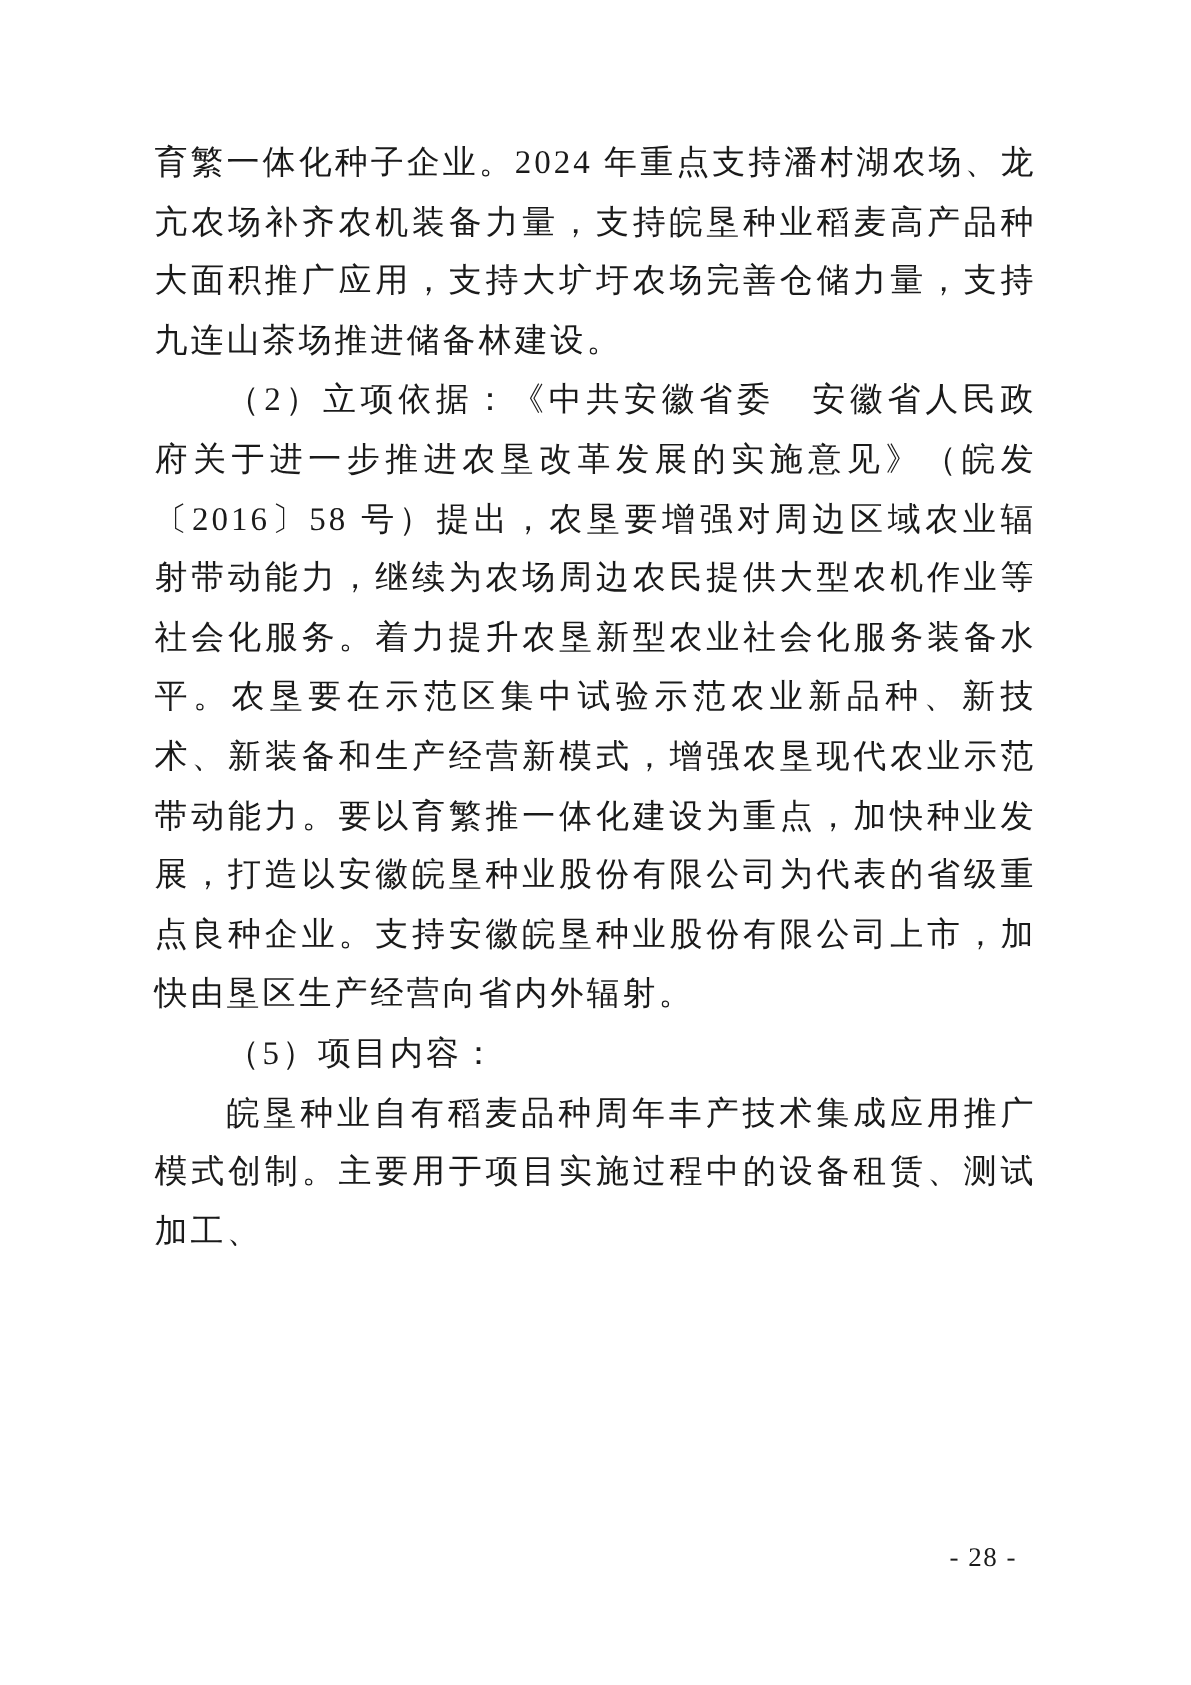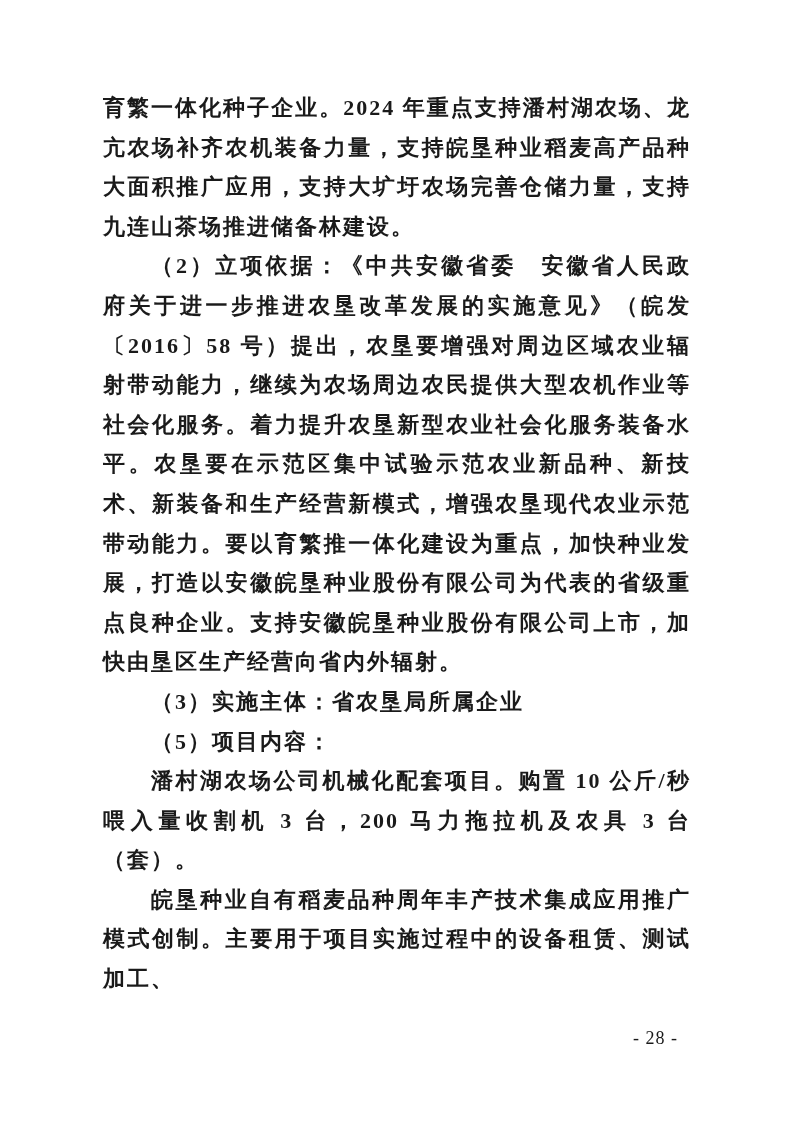--- a/index.html
+++ b/index.html
@@ -21,40 +21,37 @@
       width: 588px;
       font-size: 22px;
       line-height: 39.6px;
       color: #1a1a1a;
       text-align: justify;
       letter-spacing: 2px;
     }
     .doc-text p {
       margin: 0;
       padding: 0;
-      font-weight: bold;
     }
     .doc-text p.indent {
       text-indent: 48px;
     }
     .page-number {
       position: absolute;
       top: 1028px;
       right: 116px;
       font-size: 18px;
       color: #1a1a1a;
       letter-spacing: 1px;
       white-space: nowrap;
     }
   </style>
 </head>
 <body>
 
 <div class="doc-text">
     <p class="para">育繁一体化种子企业。2024 年重点支持潘村湖农场、龙亢农场补齐农机装备力量，支持皖垦种业稻麦高产品种大面积推广应用，支持大圹圩农场完善仓储力量，支持九连山茶场推进储备林建设。</p>
     <p class="para indent">（2）立项依据：《中共安徽省委　安徽省人民政府关于进一步推进农垦改革发展的实施意见》（皖发〔2016〕58 号）提出，农垦要增强对周边区域农业辐射带动能力，继续为农场周边农民提供大型农机作业等社会化服务。着力提升农垦新型农业社会化服务装备水平。农垦要在示范区集中试验示范农业新品种、新技术、新装备和生产经营新模式，增强农垦现代农业示范带动能力。要以育繁推一体化建设为重点，加快种业发展，打造以安徽皖垦种业股份有限公司为代表的省级重点良种企业。支持安徽皖垦种业股份有限公司上市，加快由垦区生产经营向省内外辐射。</p>
-    <p class="para indent">（3）实施主体：省农垦局所属企业</p>
     <p class="para indent">（5）项目内容：</p>
-    <p class="para indent">潘村湖农场公司机械化配套项目。购置 10 公斤/秒喂入量收割机 3 台，200 马力拖拉机及农具 3 台（套）。</p>
     <p class="para indent">皖垦种业自有稻麦品种周年丰产技术集成应用推广模式创制。主要用于项目实施过程中的设备租赁、测试加工、</p>
   </div>
 
 <div class="page-number">- 28 -</div>
 
 </body></html>

